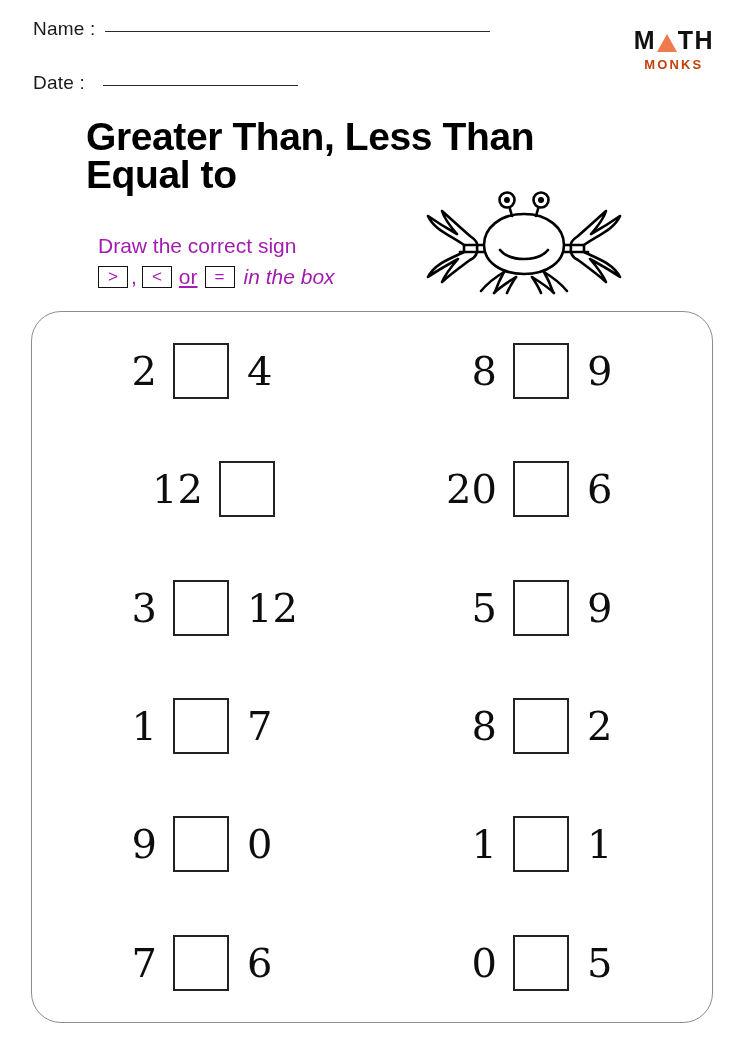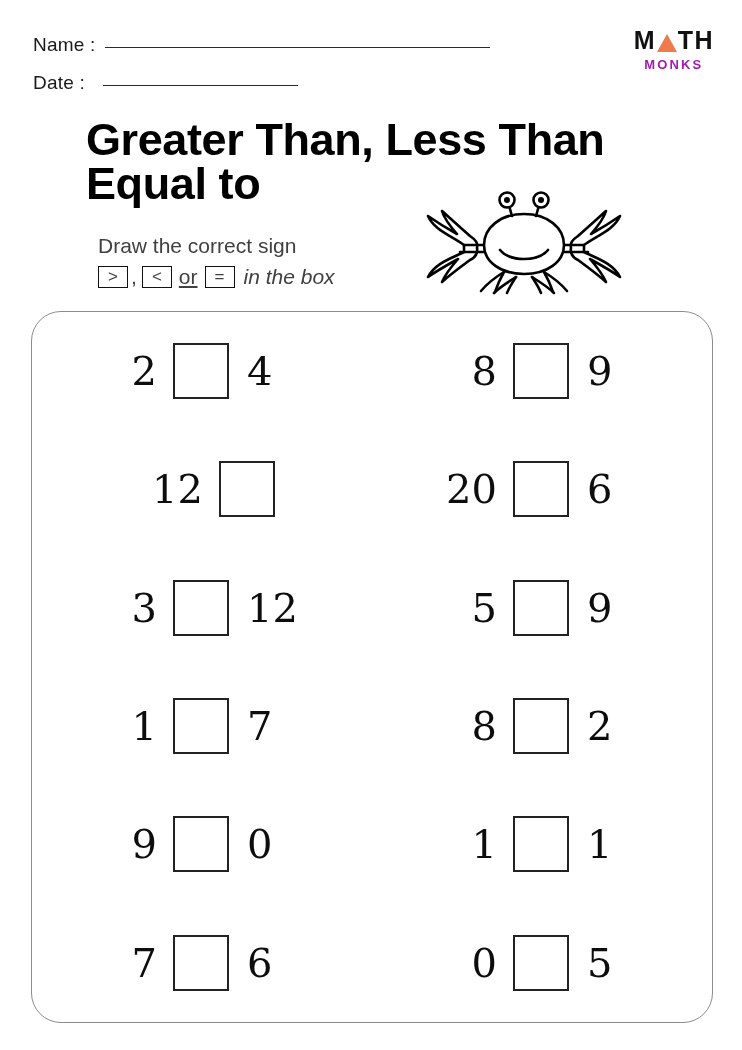--- a/index.html
+++ b/index.html
@@ -34,21 +34,21 @@
     color: #1a1a1a;
     white-space: nowrap;
   }
   .field-line {
     height: 0;
     border-bottom: 1.6px solid #2b2b2b;
     margin-left: 10px;
     position: relative;
     top: -3px;
   }
-  #name-row { left: 33px; top: 34px; text-align: right; }
+  #name-row { left: 33px; top: 18px; text-align: right; }
   #name-row .field-line { width: 385px; }
   #date-row { left: 33px; top: 72px; text-align: right; }
   #date-row .field-line { width: 195px; margin-left: 18px; }
 
   
   #logo {
     position: absolute;
     right: 28px;
     top: 28px;
     text-align: center;
@@ -69,47 +69,47 @@
     width: 0; height: 0;
     border-left: 10px solid transparent;
     border-right: 10px solid transparent;
     border-bottom: 18px solid #ef7b4d;
     margin: 0 1px 1px 1px;
   }
   #logo .logo-monks {
     font-size: 13px;
     font-weight: 600;
     letter-spacing: 2.1px;
-    color: #a21caf;
+    color: #c2410c;
     margin-top: 5px;
   }
 
   
   #title-block {
     position: absolute;
     left: 86px;
     top: 118px;
     width: 600px;
   }
   #worksheet-title {
-    font-size: 45px;
+    font-size: 39px;
     font-weight: 700;
     line-height: 0.98;
     letter-spacing: -0.4px;
     color: #000000;
     margin: 0;
     white-space: pre-line;
   }
   #instructions {
     position: absolute;
     left: 98px;
     top: 232px;
     font-size: 21px;
     line-height: 1.32;
-    color: #404040;
+    color: #a21caf;
   }
   #instructions .sign-line {
     display: flex;
     align-items: center;
     gap: 0px;
     margin-top: 3px;
   }
   .sign-box {
     display: inline-flex;
     align-items: center;

